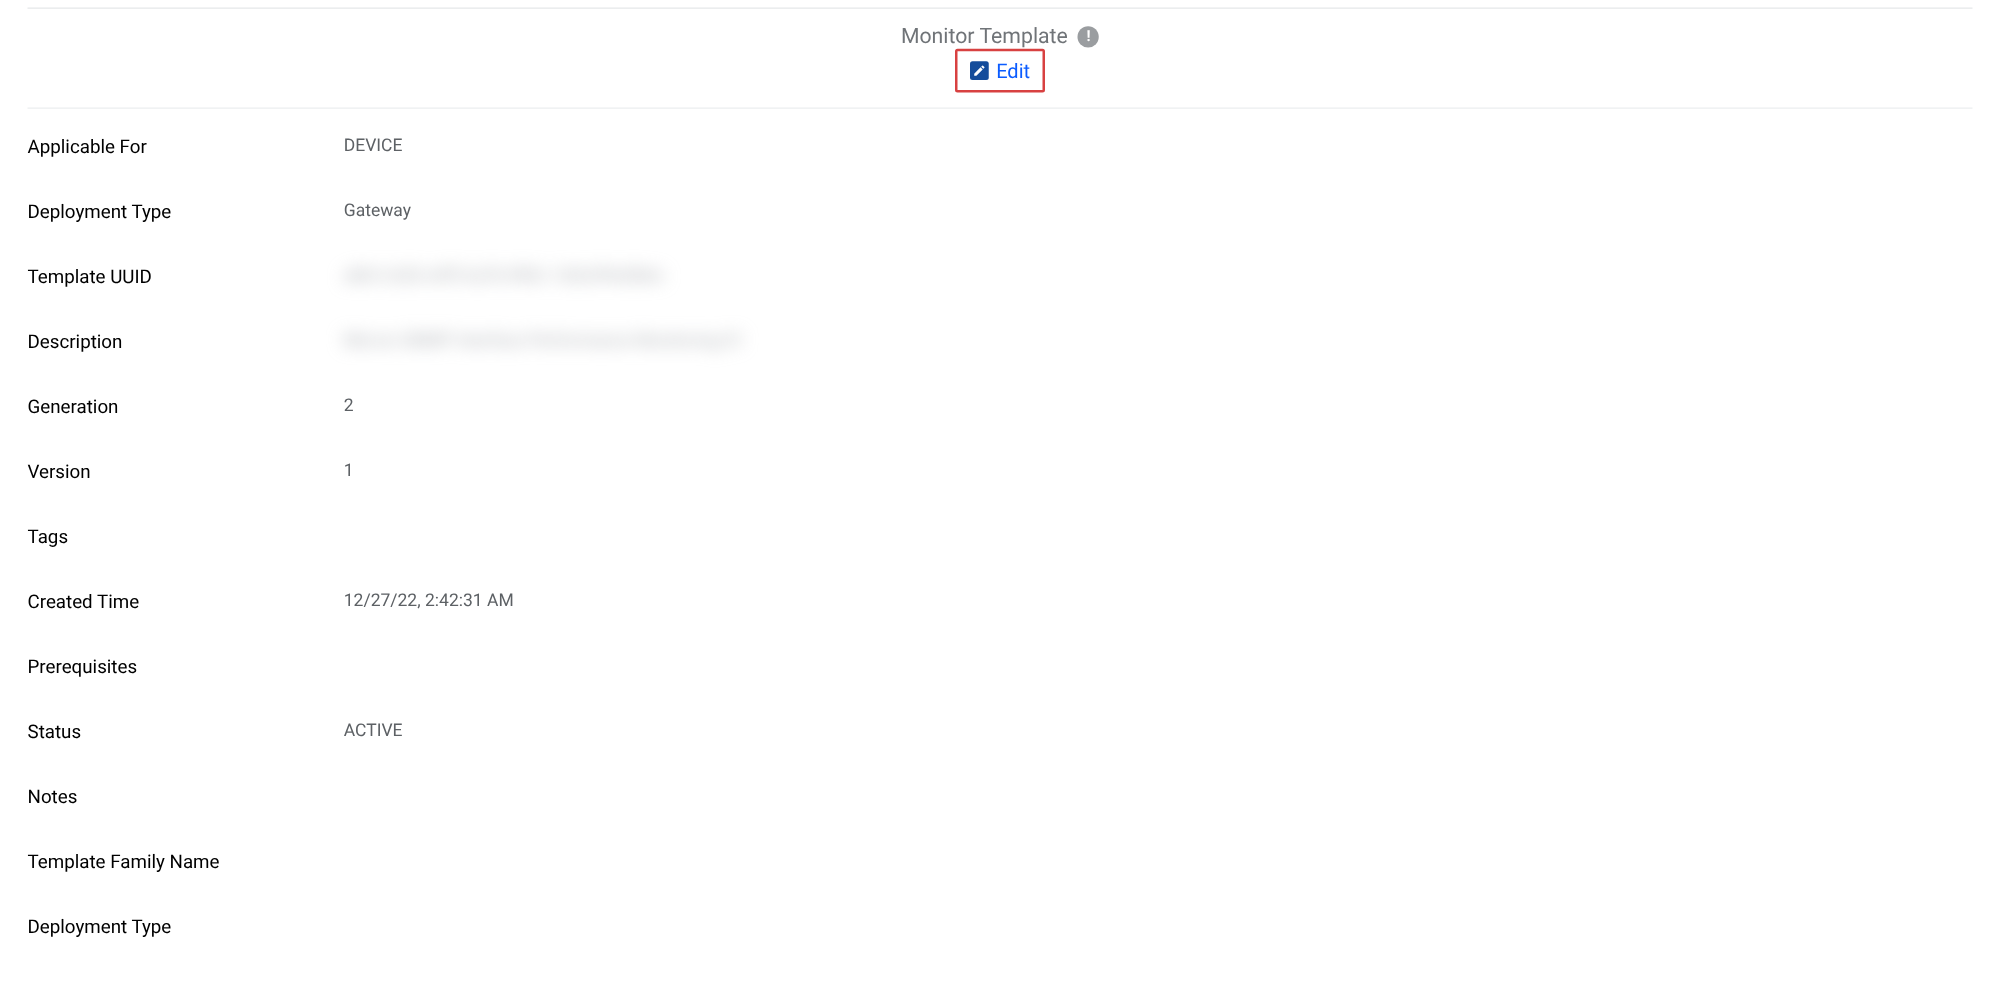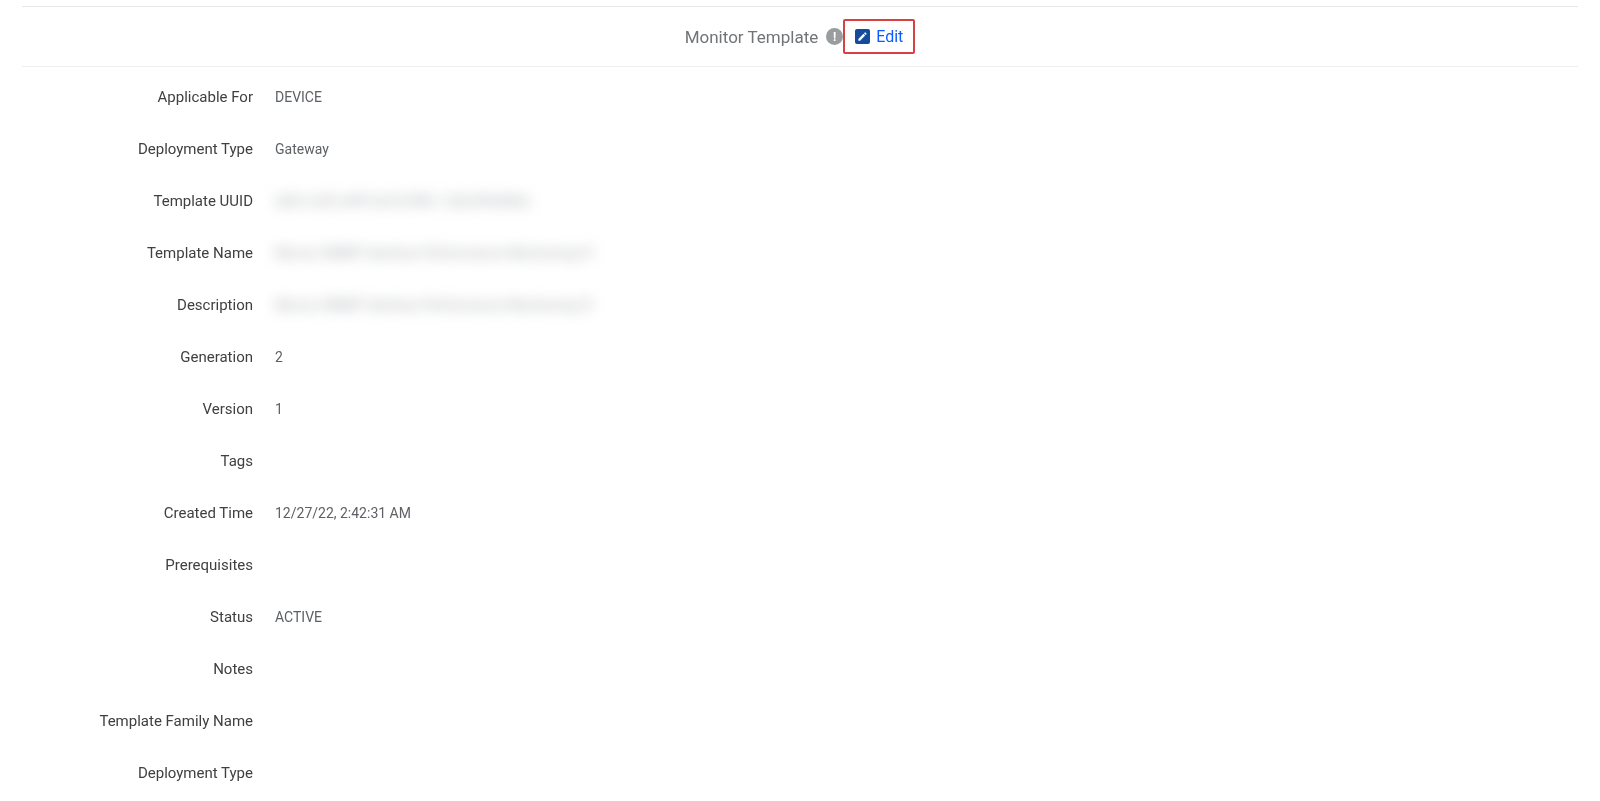--- a/index.html
+++ b/index.html
@@ -12,23 +12,24 @@
       height: 801px;
       overflow: hidden;
     }
     .panel {
       border-top: 1px solid #e5e7e9;
       margin: 6px 22px 0 22px;
     }
     .panel-header {
       display: flex;
       align-items: center;
-      justify-content: center;
+      justify-content: space-between;
       padding: 12px 0;
       border-bottom: 1px solid #eceef0;
+      flex-direction: column;
     }
     .panel-title-wrap {
       display: flex;
       align-items: center;
       gap: 8px;
     }
     .panel-title {
       font-size: 17px;
       color: #707478;
       font-weight: 400;
@@ -73,22 +74,21 @@
     .detail-list {
       padding-top: 4px;
     }
     .row {
       display: flex;
       align-items: center;
       min-height: 52px;
     }
     .label {
       width: 235px;
-      text-align: right;
-      color: #404040;
+      color: #000000;
       font-size: 15px;
       padding-right: 4px;
     }
     .value {
       padding-left: 18px;
       color: #5d6165;
       font-size: 14px;
     }
     .blurred {
       filter: blur(7px);
@@ -123,24 +123,20 @@
       </div>
       <div class="row">
         <div class="label">Deployment Type</div>
         <div class="value">Gateway</div>
       </div>
       <div class="row">
         <div class="label">Template UUID</div>
         <div class="value blurred">a0b1c2d3 e4f5 6a7b 890c 1d2e3f4a5b6c</div>
       </div>
       <div class="row">
-        <div class="label">Template Name</div>
-        <div class="value blurred">Micron SNMP Interface Performance Monitoring 01</div>
-      </div>
-      <div class="row">
         <div class="label">Description</div>
         <div class="value blurred">Micron SNMP Interface Performance Monitoring 01</div>
       </div>
       <div class="row">
         <div class="label">Generation</div>
         <div class="value">2</div>
       </div>
       <div class="row">
         <div class="label">Version</div>
         <div class="value">1</div>

